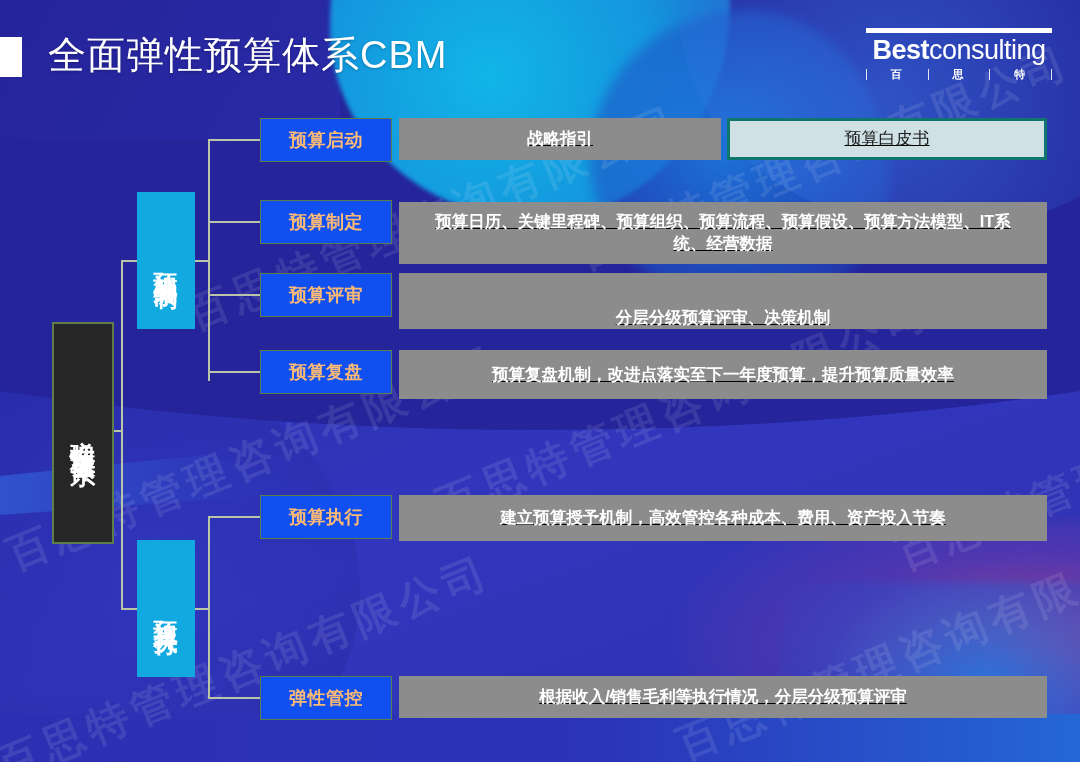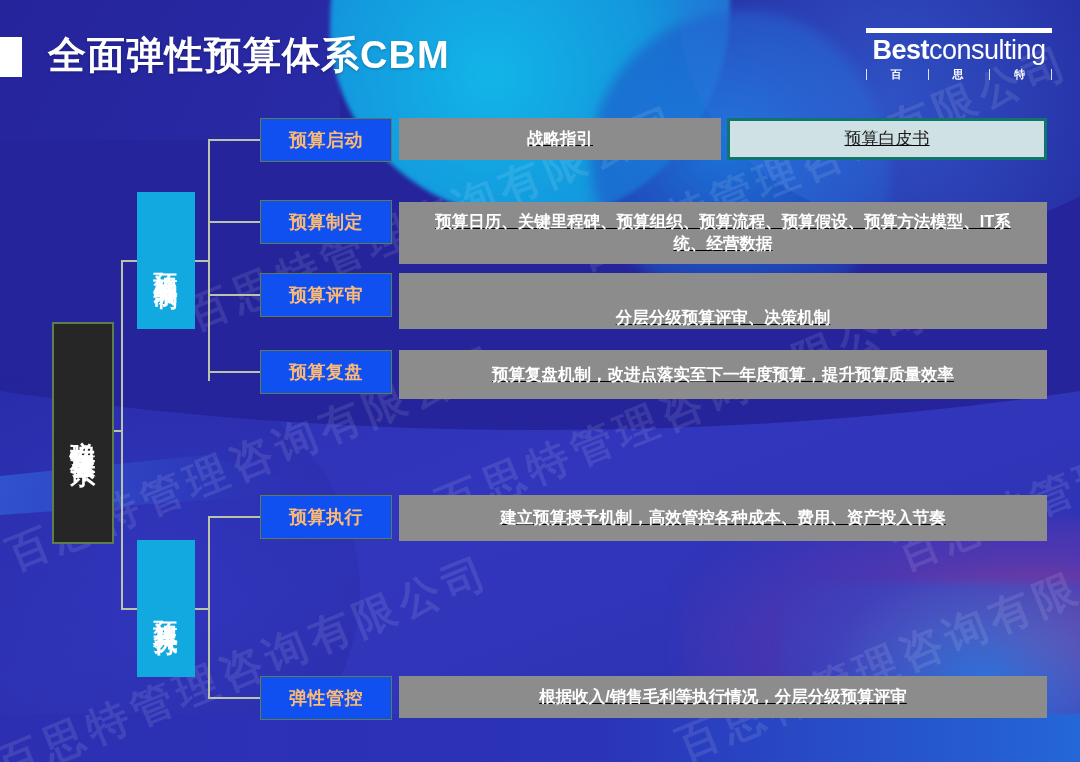--- a/index.html
+++ b/index.html
@@ -56,21 +56,21 @@
   .wm2{left:420px;top:380px;}
   .wm3{left:560px;top:130px;}
   .wm4{left:880px;top:430px;}
   .wm5{left:-20px;top:640px;}
   .wm6{left:660px;top:620px;}
   .wm7{left:170px;top:190px;}
 
   
   .accent-bar{position:absolute;left:0;top:37px;width:22px;height:40px;background:#ffffff;}
   .title{position:absolute;left:48px;top:30px;color:#fff;
-     font-size:38px;font-weight:700;letter-spacing:1px;
+     font-size:38px;font-weight:400;letter-spacing:1px;
      text-shadow:0 1px 3px rgba(0,0,0,.25);}
 
   
   .logo{position:absolute;right:28px;top:28px;width:186px;text-align:center;}
   .logo-rule{width:100%;height:5px;background:#fff;margin-bottom:2px;}
   .logo-main{color:#fff;font-size:27px;line-height:30px;letter-spacing:-.5px;white-space:nowrap;}
   .logo-main .b{font-weight:700;}
   .logo-main .c{font-weight:400;}
   .logo-sub{display:flex;justify-content:space-between;align-items:center;
      margin-top:2px;color:#fff;font-size:11px;font-weight:700;letter-spacing:2px;}

